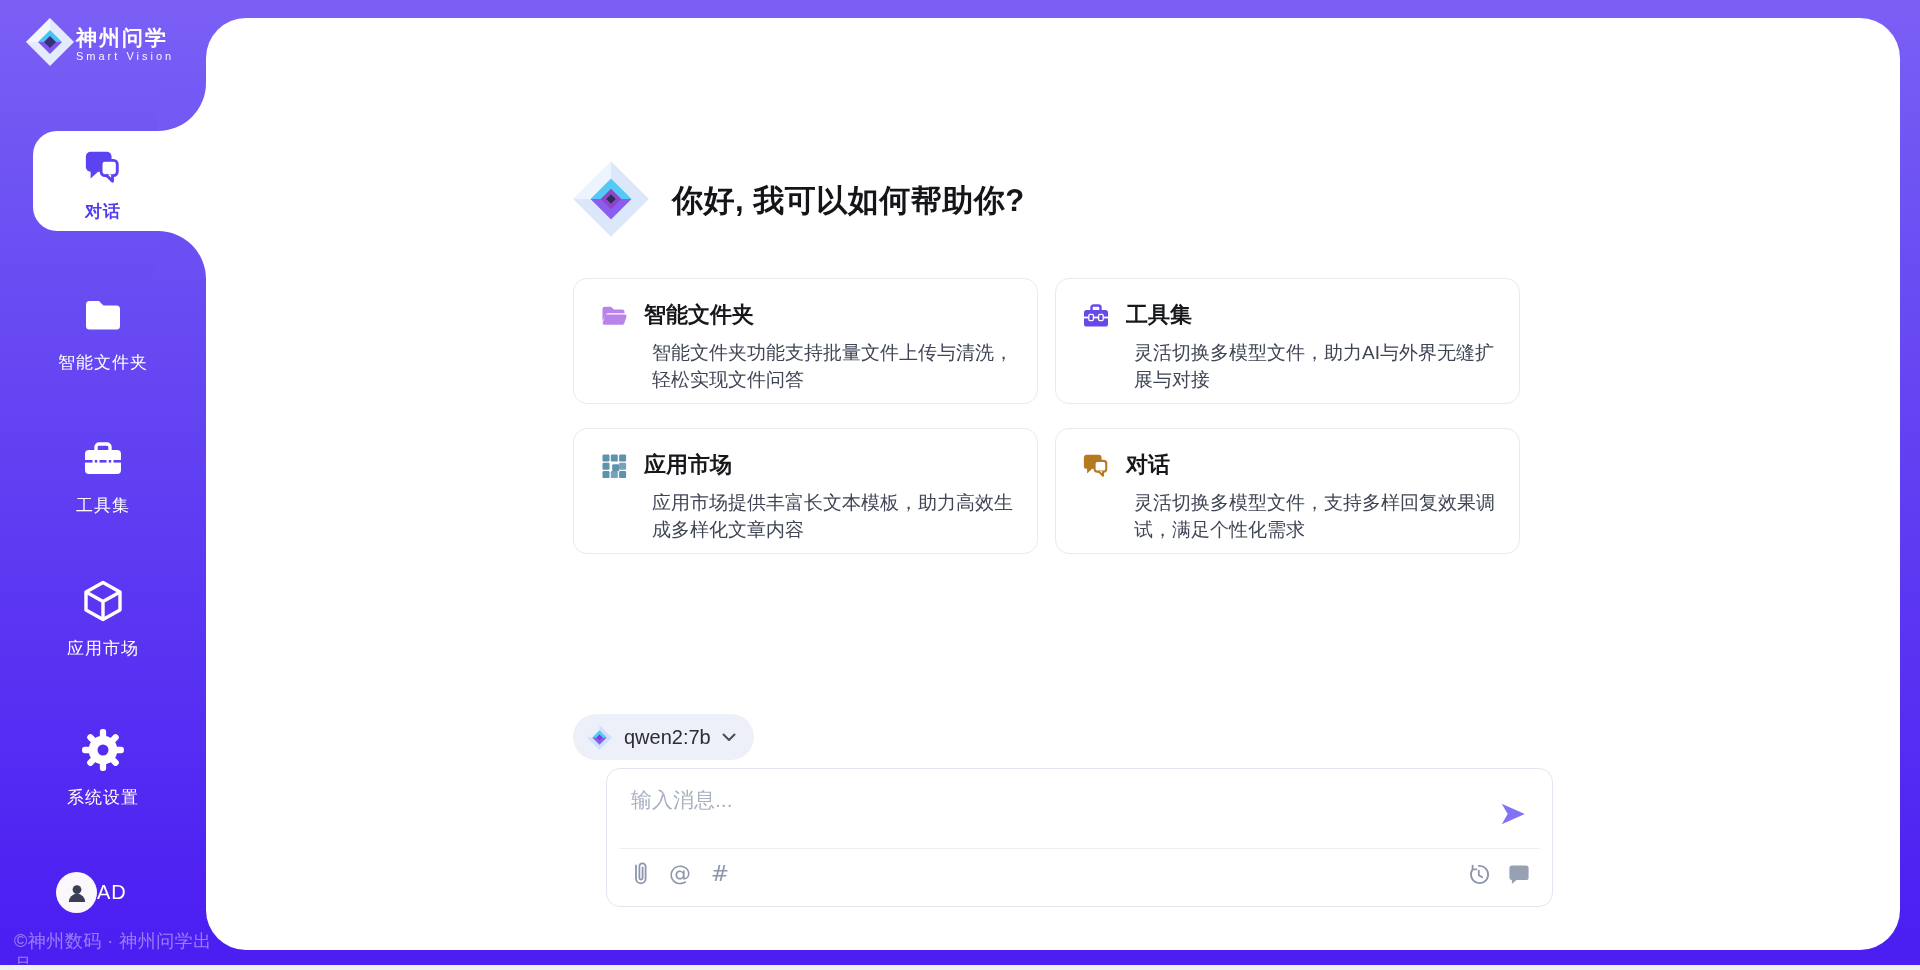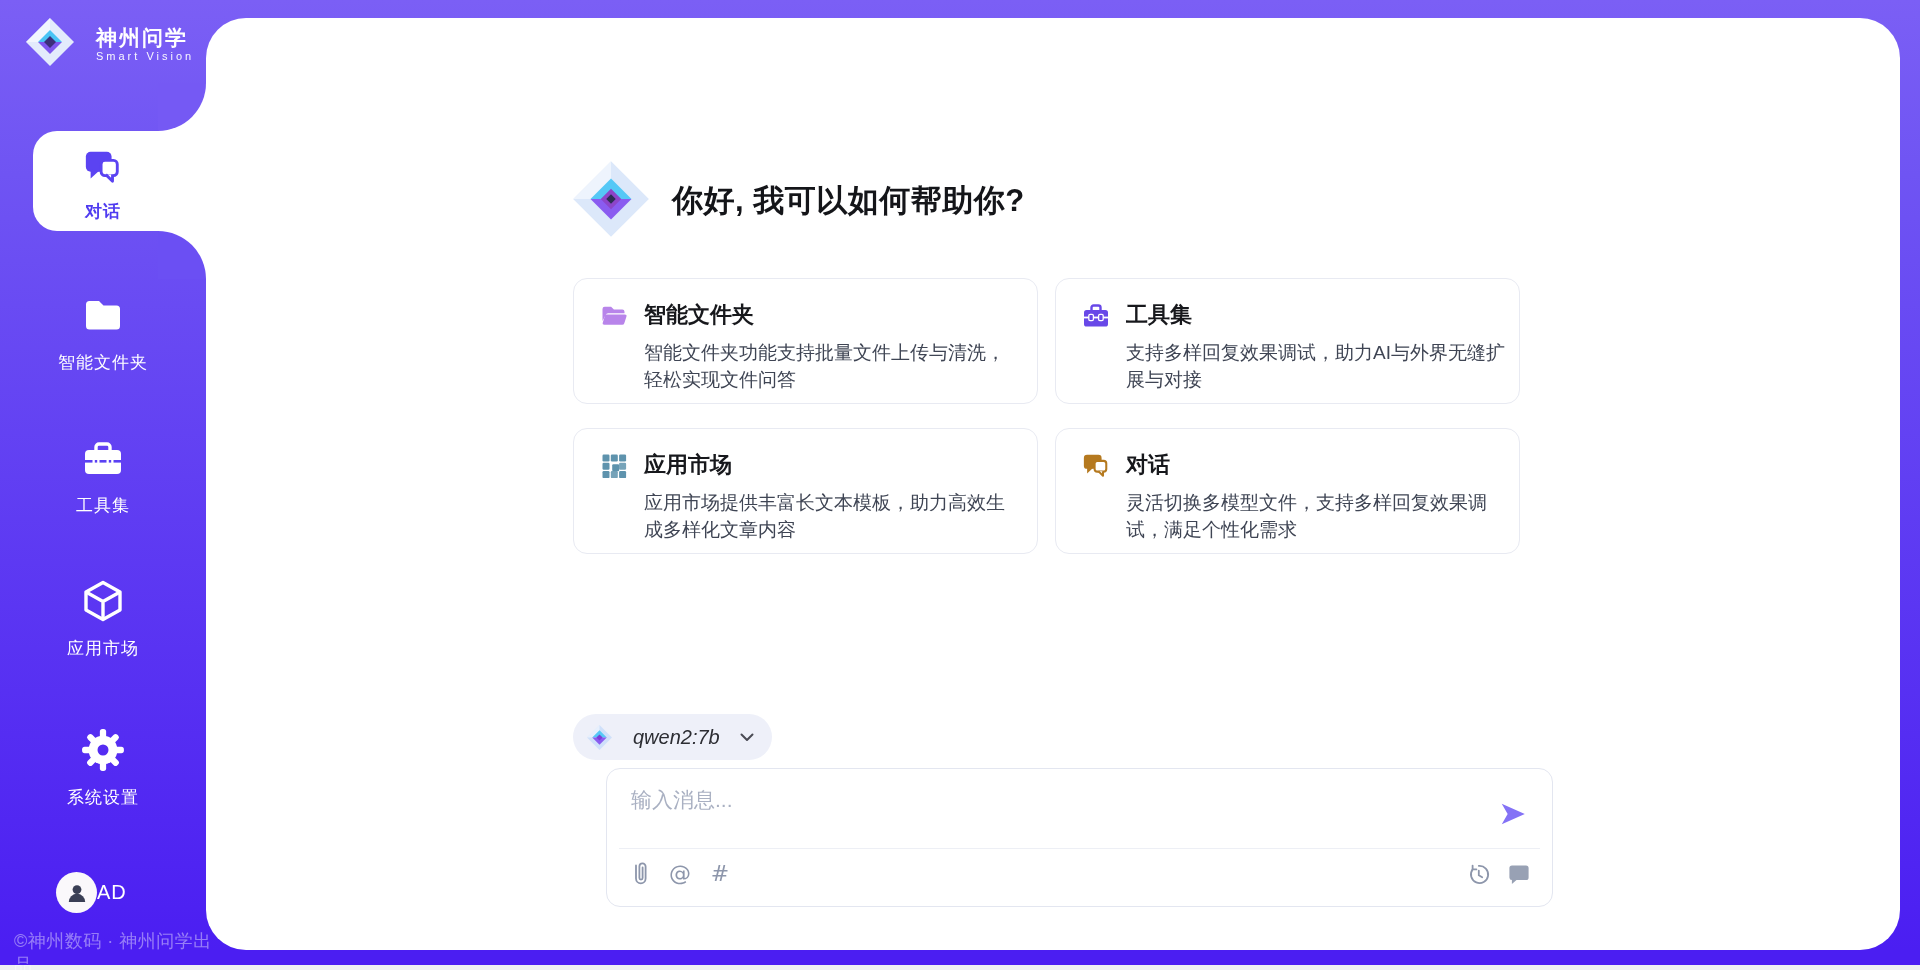--- a/index.html
+++ b/index.html
@@ -7,21 +7,21 @@
     position:relative;width:1920px;height:970px;overflow:hidden;
     background:linear-gradient(180deg,#7b5ff5 0%,#6f54f3 18%,#4b1ef2 98%);
     font-family:"Liberation Sans","DejaVu Sans",sans-serif;
   }
   
   .main-panel{position:absolute;left:206px;top:18px;width:1694px;height:932px;background:#ffffff;border-radius:40px;}
   .bottom-strip{position:absolute;left:0;bottom:0;width:100%;height:5px;background:#eef0f3;}
 
   
   .sidebar{position:absolute;left:0;top:0;width:206px;height:100%;}
-  .brand{position:absolute;left:24px;top:16px;display:flex;align-items:center;gap:20px;}
+  .brand{position:absolute;left:24px;top:16px;display:flex;align-items:center;gap:0;}
   .brand-name{color:#fff;font-size:21px;font-weight:bold;letter-spacing:2px;line-height:24px;}
   .brand-sub{color:#ffffff;font-size:11px;letter-spacing:3px;opacity:.95;}
 
   .active-tab{position:absolute;left:33px;top:131px;width:173px;height:100px;background:#fff;border-radius:24px 0 0 24px;}
   .fillet{position:absolute;left:158px;width:48px;height:48px;background:#fff;}
   .fillet.ft{top:83px;}
   .fillet.fb{top:231px;}
   .fillet.ft::after{content:"";position:absolute;inset:0;background:#7559f4;border-bottom-right-radius:100%;}
   .fillet.fb::after{content:"";position:absolute;inset:0;background:#6b4ff3;border-top-right-radius:100%;}
 
@@ -37,24 +37,24 @@
 
   
   .greeting{position:absolute;left:570px;top:158px;display:flex;align-items:center;gap:16px;}
   .greeting h1{margin:4px;font-size:31px;font-weight:800;color:#141519;letter-spacing:.5px;}
 
   
   .cards{position:absolute;left:573px;top:278px;width:947px;display:grid;grid-template-columns:465px 465px;gap:24px 17px;}
   .card{position:relative;height:126px;background:#fff;border:1.5px solid #e8eaf2;border-radius:14px;box-sizing:border-box;padding:21px 14px 0 70px;cursor:pointer;}
   .card-icon{position:absolute;left:26px;top:23px;width:28px;height:28px;}
   .card-title{margin:0 0 9px 0;font-size:22px;font-weight:800;color:#17181c;}
-  .card-desc{margin:0;font-size:19px;color:#3f4554;line-height:27px;}
-
-  
-  .model-pill{position:absolute;left:573px;top:714px;height:46px;border:none;border-radius:23px;background:#eef0f9;display:inline-flex;align-items:center;gap:20px;padding:0 18px 0 13px;cursor:pointer;font-family:inherit;font-style:italic;}
+  .card-desc{margin:8px;font-size:19px;color:#3f4554;line-height:27px;}
+
+  
+  .model-pill{position:absolute;left:573px;top:714px;height:46px;border:none;border-radius:23px;background:#eef0f9;display:inline-flex;align-items:center;gap:11px;padding:0 18px 0 13px;cursor:pointer;font-family:inherit;}
   .model-name{font-size:20px;color:#2c2d33;}
 
   
   .composer{position:absolute;left:606px;top:768px;width:947px;height:139px;background:#fff;border:1.6px solid #e3e6f0;border-radius:14px;box-sizing:border-box;}
   .composer-input{position:absolute;left:22px;top:15px;width:850px;height:58px;border:none;outline:none;resize:none;background:transparent;font-family:inherit;font-size:21px;color:#333;}
   .composer-input::placeholder{color:#a9b0c2;}
   .send-btn{position:absolute;right:24px;top:30px;width:30px;height:30px;border:none;background:transparent;padding:0;cursor:pointer;}
   .composer-divider{position:absolute;left:12px;right:12px;top:79px;height:1px;background:#edeff5;}
   .composer-tools{position:absolute;left:20px;top:90px;display:flex;align-items:center;gap:14px;}
   .composer-right{position:absolute;right:20px;top:90px;display:flex;align-items:center;gap:15px;}
@@ -202,21 +202,21 @@
       <span class="card-icon" style="color: rgb(104, 72, 232);">
         <svg width="28" height="28" viewBox="0 0 28 28">
           <rect x="9.5" y="3.5" width="9" height="6.5" rx="2" fill="none" stroke="currentColor" stroke-width="2.4"></rect>
           <rect x="2" y="8" width="24" height="16.5" rx="2.6" fill="currentColor"></rect>
           <rect x="2" y="14.6" width="24" height="1.8" fill="#fff"></rect>
           <rect x="6.8" y="12.4" width="4.6" height="6.2" rx="1.3" fill="currentColor" stroke="#fff" stroke-width="1.3"></rect>
           <rect x="16.6" y="12.4" width="4.6" height="6.2" rx="1.3" fill="currentColor" stroke="#fff" stroke-width="1.3"></rect>
         </svg>
       </span>
       <h3 class="card-title">工具集</h3>
-      <p class="card-desc">支持多样回复效果调试，助力AI与外界无缝扩展与对接</p>
+      <p class="card-desc">灵活切换多模型文件，助力AI与外界无缝扩展与对接</p>
     </article>
 
     <article class="card">
       <span class="card-icon" style="color: rgb(94, 147, 173);">
         <svg width="28" height="28" viewBox="0 0 28 28">
           <g fill="currentColor">
             <rect x="2.5" y="2.5" width="7" height="7" rx="1.2"></rect>
               <rect x="10.8" y="2.5" width="7" height="7" rx="1.2"></rect>
               <rect x="19.1" y="2.5" width="7" height="7" rx="1.2"></rect>
             <rect x="2.5" y="10.8" width="7" height="7" rx="1.2"></rect>

